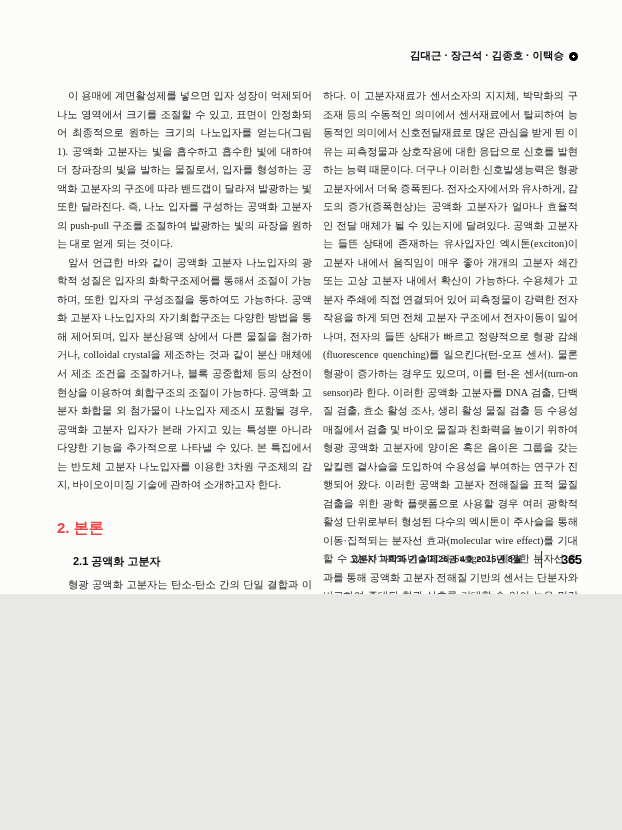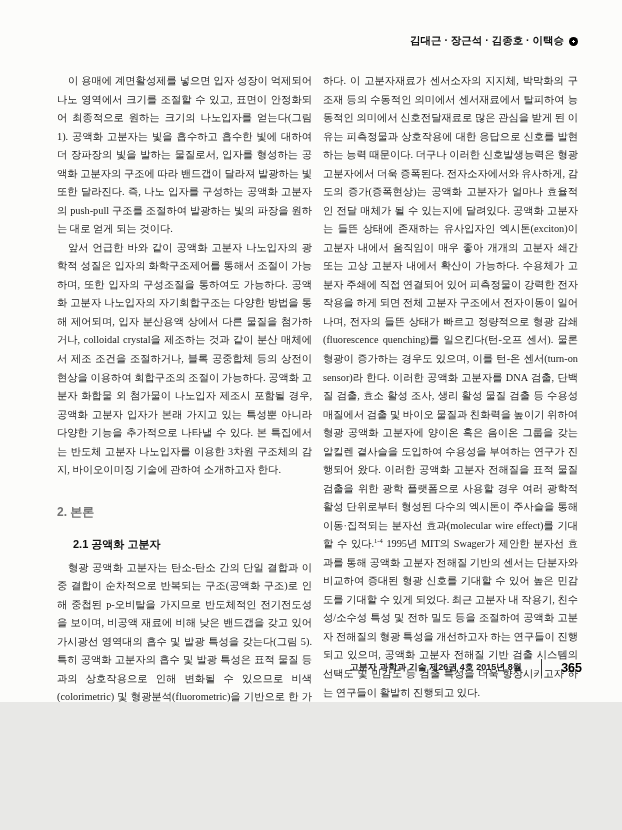--- a/index.html
+++ b/index.html
@@ -1,35 +1,35 @@
 <!DOCTYPE html>
 <html><head>
 <meta charset="utf-8">
 <style>
   html,body { margin:0; padding:0; background:#e8e8e6; }
   .page {
-    position:relative; width:622px; height:702px; margin:0 auto;
+    position:relative; width:622px; height:594px; margin:0 auto;
     background:#fcfcfa; overflow:hidden; box-sizing:border-box;
-    padding:34px 44px 0 57px;
+    padding:49px 44px 0 57px;
     font-family:"Liberation Serif", serif; color:#1b1b1b;
   }
   
   .hdr { display:flex; justify-content:flex-end; align-items:center; gap:5px;
          font-family:"Liberation Sans", sans-serif; font-weight:bold;
          font-size:10.5px; color:#111; margin-bottom:24px; }
   .corr-icon { width:9px; height:9px; border-radius:50%; display:inline-block;
          background:radial-gradient(circle at 50% 50%, #fff 0 1.1px, #000 1.2px); }
   
   .cols { display:flex; gap:11px; }
   .col { width:255px; }
   p.body { margin:0; font-size:10.3px; line-height:1.8; text-align:justify; }
   .indent { text-indent:11px; }
   sup { font-size:6.5px; line-height:0; }
-  h2.sec { font-family:"Liberation Sans", sans-serif; font-size:12px;
-           font-weight:bold; color:#737373; margin:24px 0 16px 0; }
+  h2.sec { font-family:"Liberation Sans", sans-serif; font-size:15px;
+           font-weight:bold; color:#ef4444; margin:24px 0 16px 0; }
   h3.subsec { font-family:"Liberation Sans", sans-serif; font-size:11px;
            font-weight:bold; color:#111; margin:0 0 7px 16px; }
   
   figure { margin:0; }
   .fig1 { margin-top:13px; }
   .tem-row { display:flex; gap:5px; }
   .tem { position:relative; width:125px; height:108px; overflow:hidden; }
   .tem svg { display:block; }
   .panel-label { position:absolute; top:3px; left:5px; font-weight:bold;
            font-size:9.5px; font-family:"Liberation Serif", serif; }

